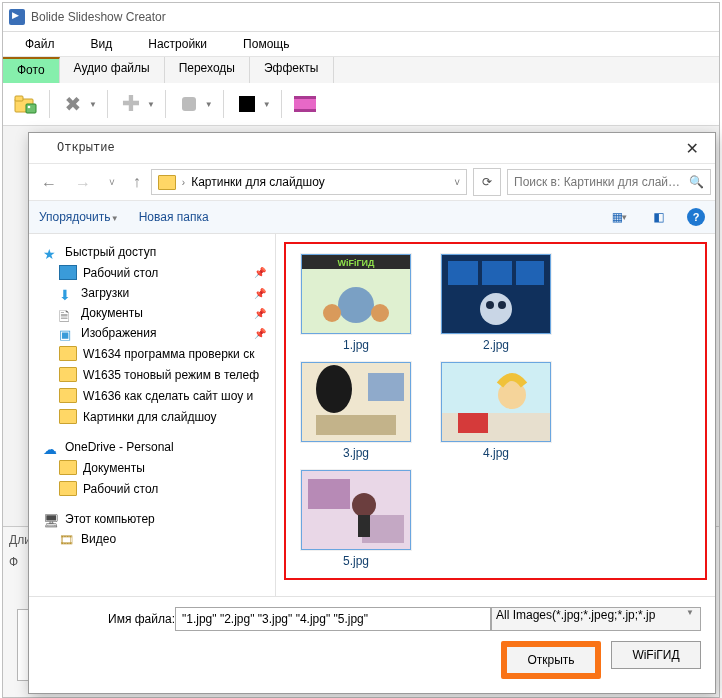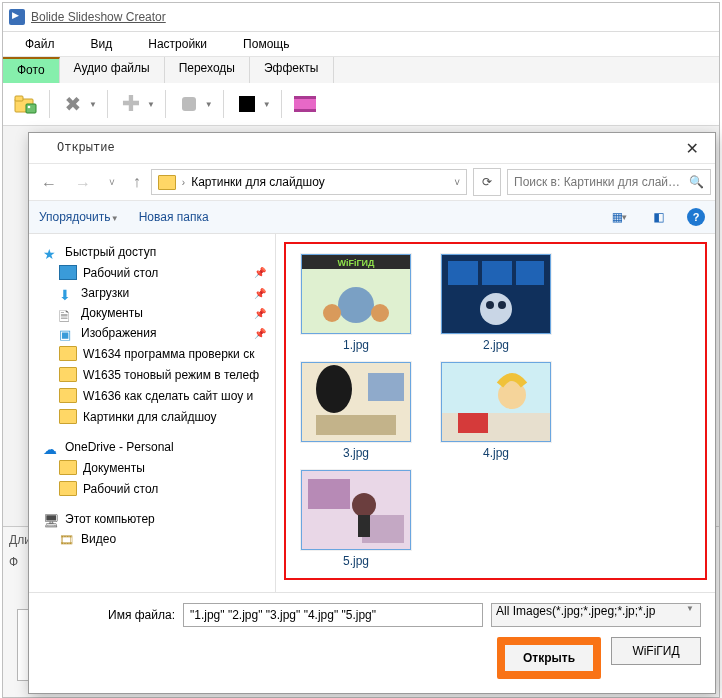--- a/index.html
+++ b/index.html
@@ -25,21 +25,20 @@
   .titlebar {
     display: flex;
     align-items: center;
     height: 28px;
     background: #fff;
     border-bottom: 1px solid #dcdcdc;
     padding-left: 6px;
     gap: 6px;
     font-size: 12px;
     color: #555;
-    text-decoration: underline;
   }
   .titlebar .app-icon {
     width: 16px; height: 16px;
     background: #3a6fb7;
     border-radius: 2px;
     position: relative;
   }
   .titlebar .app-icon::after {
     content: "▶";
     color: #fff;
@@ -224,37 +223,37 @@
     overflow:hidden;position:relative;
   }
   .thumb svg{width:100%;height:100%;}
   .fname{font-size:12px;color:#14416e;text-align:center;}
 
   .dlg-foot {
     border-top:1px solid #e2e2e2;
     padding:10px 14px 14px;
   }
   .row {
-    display:flex;align-items:center;gap:8px;margin-bottom:10px;
+    display:flex;align-items:center;margin-bottom:10px;
   }
   .row .lbl{width:132px;text-align:right;}
   .row input.filename {
     flex:1;height:22px;border:1px solid #a7a7a7;padding:0 6px;font-size:12px;background:#fff;
   }
   .row .combo {
     width:200px;height:22px;border:1px solid #a7a7a7;font-size:12px;padding:0 4px;
     display:flex;justify-content:space-between;background:#f4f4f4;
     overflow:hidden;white-space:nowrap;
   }
   .btnrow{display:flex;justify-content:flex-end;gap:10px;}
   .dlg-btn{
     min-width:88px;height:26px;border:1px solid #9a9a9a;background:#f3f3f3;
     display:flex;align-items:center;justify-content:center;cursor:default;
   }
-  .dlg-btn.primary.redbox{border:8px solid #f97316;font-weight:bold;}
+  .dlg-btn.primary.redbox{border:6px solid #f97316;}
 
 </style>
 </head>
 <body>
 
 <div class="app">
 
   <div class="titlebar">
     <div class="app-icon"></div>
     <span>Bolide Slideshow Creator</span>

